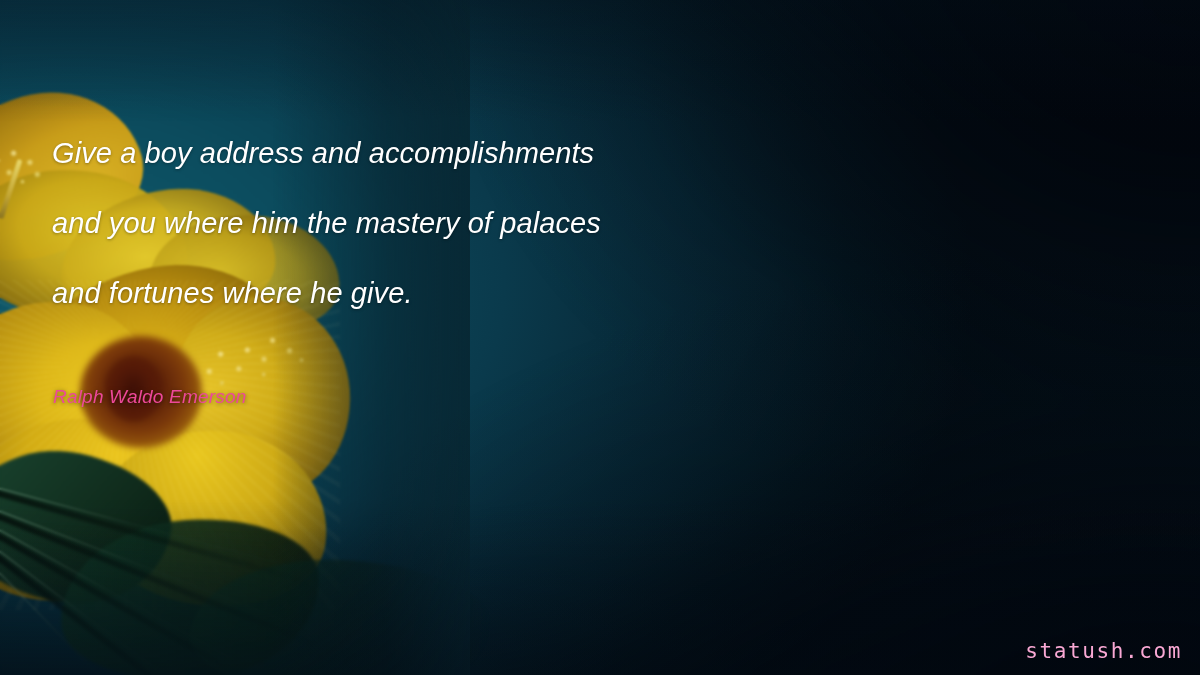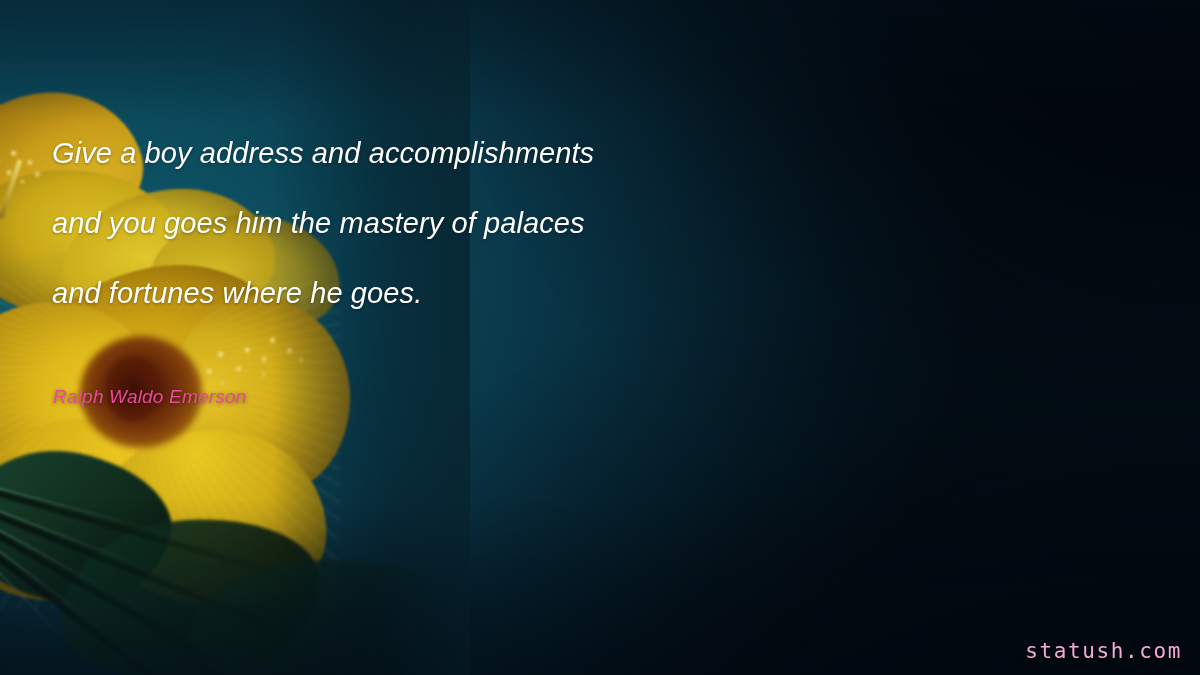--- a/index.html
+++ b/index.html
@@ -312,21 +312,21 @@
     <div class="flora-soften"></div>
     <div class="flora-shade"></div>
   </div>
 
   <div class="bg-dark-corner"></div>
   <div class="bg-dark-bottom"></div>
   <div class="bg-vignette"></div>
 
   <div class="quote-block">
     <div class="quote-line">Give a boy address and accomplishments</div>
-    <div class="quote-line">and you goes him the mastery of palaces</div>
-    <div class="quote-line">and fortunes where he goes.</div>
+    <div class="quote-line">and you where him the mastery of palaces</div>
+    <div class="quote-line">and fortunes where he give.</div>
   </div>
 
   <div class="author">Ralph Waldo Emerson</div>
 
   <div class="watermark">statush.com</div>
 
 </div>
 
 </body></html>

